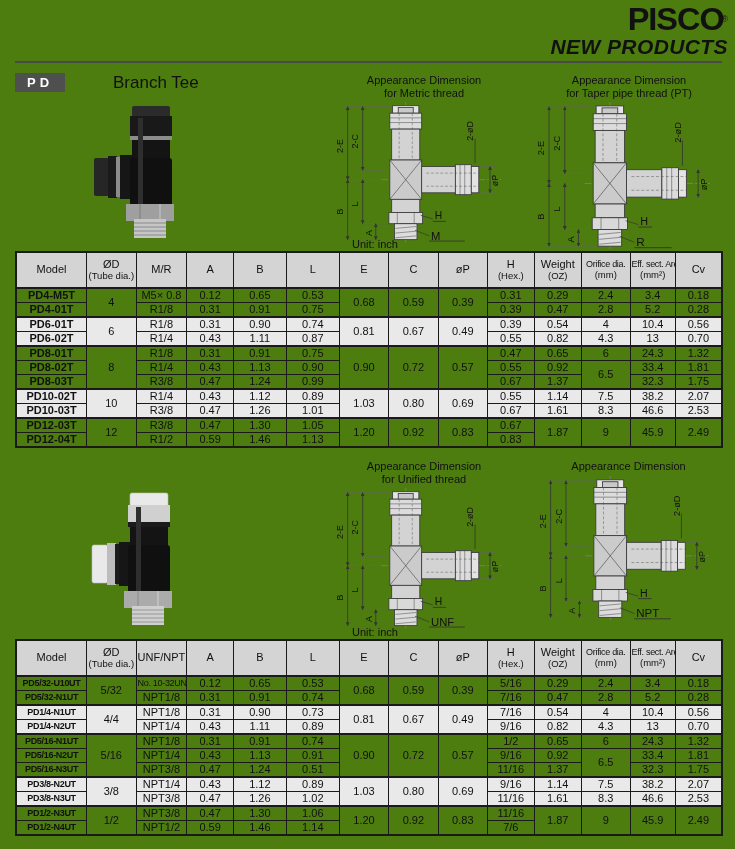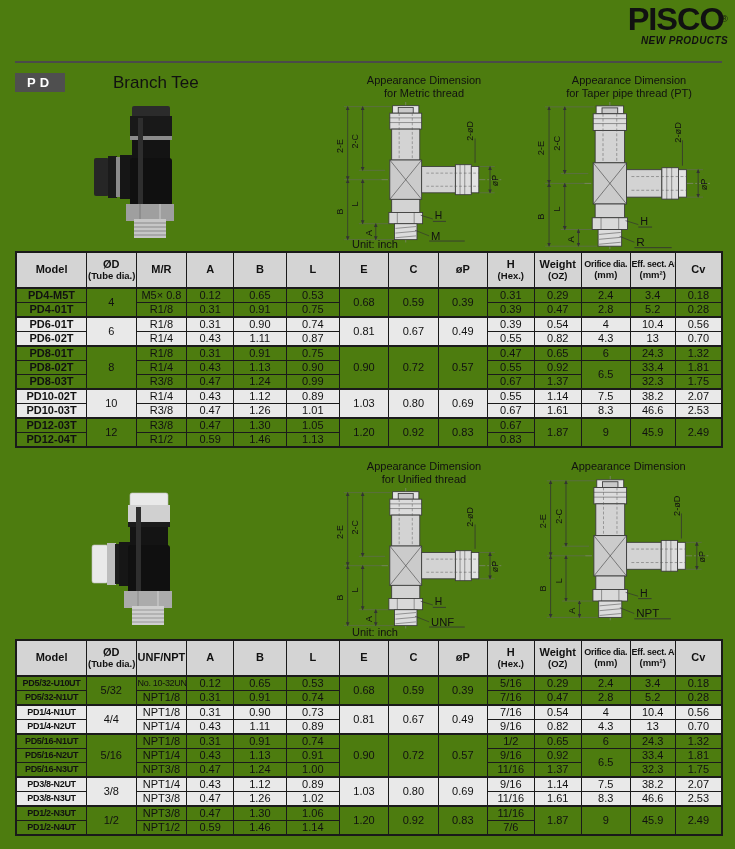--- a/index.html
+++ b/index.html
@@ -3,21 +3,21 @@
 <meta charset="utf-8">
 <style>
   html,body{margin:0;padding:0;background:#fff;}
   .page{position:relative;width:735px;height:849px;background:#4d7c0f;
         font-family:"Liberation Sans",sans-serif;color:#111;overflow:hidden;}
 
   
   .logo{position:absolute;top:4px;right:7px;text-align:right;line-height:1;}
   .logo-name{font-size:31px;font-weight:900;letter-spacing:-1px;transform:scaleX(1.05);display:inline-block;}
   .logo-reg{font-size:9px;vertical-align:8px;}
-  .logo-tag{font-size:10px;font-style:italic;font-weight:700;letter-spacing:.4px;margin-top:1px;}
+  .logo-tag{font-size:21px;font-style:italic;font-weight:700;letter-spacing:.4px;margin-top:1px;}
   .hrule{position:absolute;left:15px;top:61px;width:707px;height:2px;background:#4a4a4a;}
   .badge{position:absolute;left:15px;top:73px;width:50px;height:19px;background:#4f4f4f;color:#fff;
          font-weight:bold;font-size:13px;letter-spacing:4px;text-align:center;line-height:19px;}
   .page-title{position:absolute;left:73px;top:73px;font-size:17px;line-height:19px;margin-left:40px;}
 
   
   .diagram{position:absolute;}
   .diag-title{font-size:11px;text-align:center;line-height:1.15;margin-bottom:2px;color:#111;}
   .diag-svg{display:block;margin:0 auto;}
   .dimtext{font-size:9.5px;fill:#111;font-family:"Liberation Sans",sans-serif;}
@@ -25,21 +25,21 @@
   .thr{font-size:12px;fill:#111;font-family:"Liberation Sans",sans-serif;}
 
   
   .unit-note{position:absolute;left:21px;width:708px;text-align:center;font-size:11px;}
 
   
   .dtable{position:absolute;left:15px;width:708px;border-collapse:collapse;table-layout:fixed;
           font-size:11px;border:2px solid #1a1a1a;}
   .dtable th,.dtable td{border:1px solid #1a1a1a;text-align:center;padding:0 1px;height:13px;
           line-height:1.05;overflow:hidden;white-space:nowrap;}
-  .dtable thead th{background:#d4d4d4;font-weight:700;height:34px;border-bottom:2px solid #1a1a1a;}
+  .dtable thead th{background:#d4d4d4;font-weight:400;height:34px;border-bottom:2px solid #1a1a1a;}
   .h2{font-size:9.5px;}
   .cnd{font-size:9px;letter-spacing:-.3px;}
   .model{text-align:left;padding-left:3px;font-weight:bold;}
   tr.gs td{border-top:2px solid #1a1a1a;}
   tr.shaded td{background:#e9e9e9;}
 
   .photo{position:absolute;}
 </style>
 </head>
 <body>
@@ -581,21 +581,21 @@
           <td>0.92</td>
           <td rowspan="2">6.5</td>
           <td>33.4</td>
           <td>1.81</td>
         </tr>
         <tr>
           <td class="model cnd">PD5/16-N3UT</td>
           <td>NPT3/8</td>
           <td>0.47</td>
           <td>1.24</td>
-          <td>1.00</td>
+          <td>0.51</td>
           <td>11/16</td>
           <td>1.37</td>
           <td>32.3</td>
           <td>1.75</td>
         </tr>
         <tr class="shaded gs">
           <td class="model cnd">PD3/8-N2UT</td>
           <td rowspan="2">3/8</td>
           <td>NPT1/4</td>
           <td>0.43</td>

